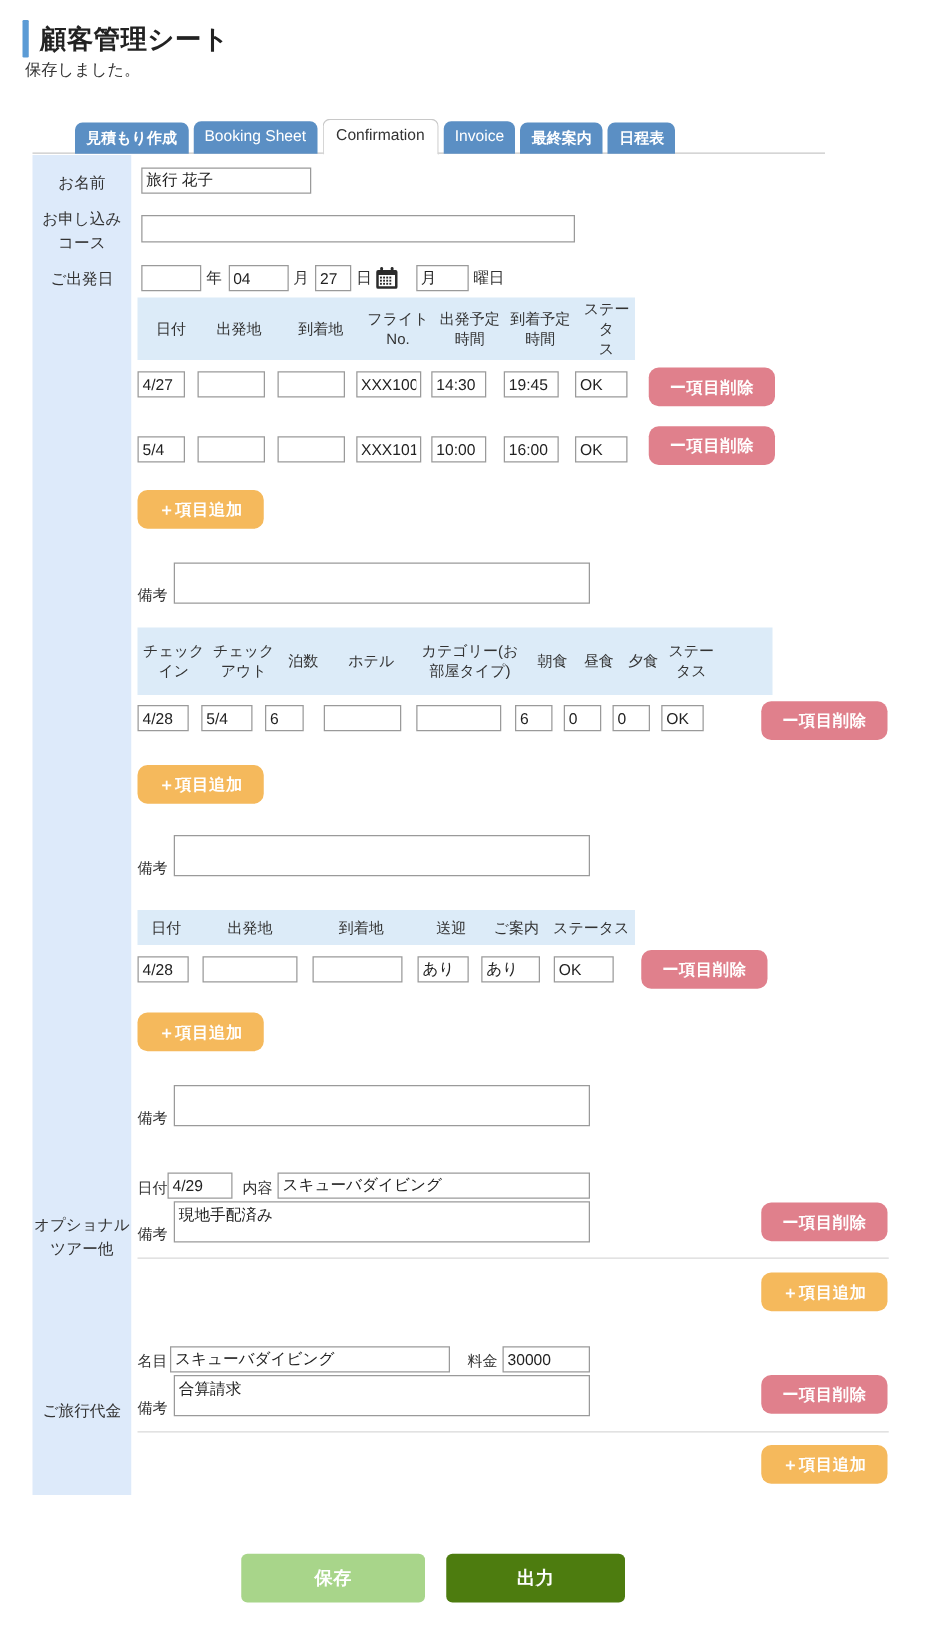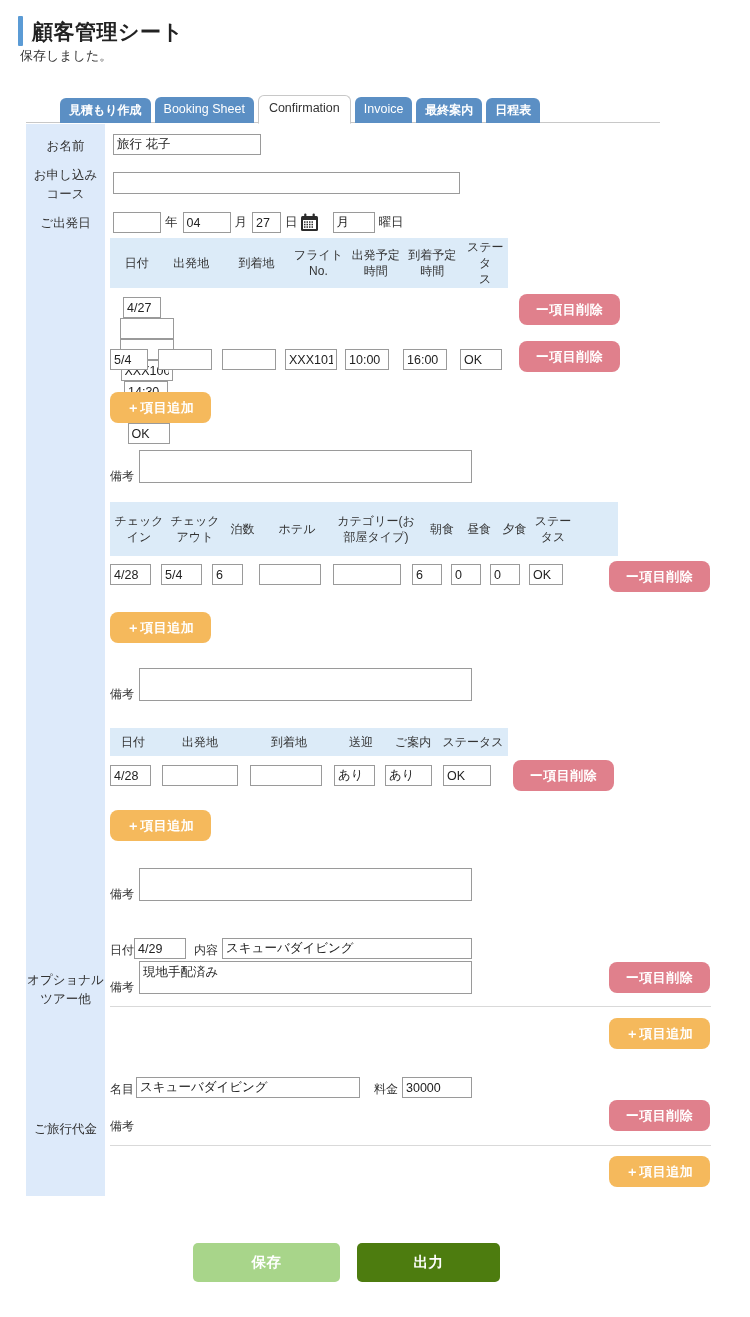--- a/index.html
+++ b/index.html
@@ -102,21 +102,21 @@
     <div>コース</div>
   </div>
   <div class="sidelabel" style="top:214px">ご出発日</div>
   <div class="sidelabel" style="top:971px">
     <div>オプショナル</div>
     <div>ツアー他</div>
   </div>
   <div class="sidelabel" style="top:1120px">ご旅行代金</div>
 
   <div class="row-line" style="left:113px;top:134px;">
-    <input class="t" style="width: 148px;" value="旅行 花子">
+    <input class="t" style="width: 136px;" value="旅行 花子">
   </div>
 
   <div class="row-line" style="left:113px;top:172px;">
     <input class="t masked" style="width: 347px; height: 22px;" value="">
   </div>
 
   <div class="row-line" style="left:113px;top:212px;">
     <input class="t" style="width: 48px; text-align: left; padding-left: 43px;" value="2020">
     <span class="unit">年</span>
     <input class="t" style="width: 48px;" value="04">
@@ -170,21 +170,21 @@
     <div class="th" style="width:51px;margin-left:6px;">
       <div>到着予定</div>
       <div>時間</div>
     </div>
     <div class="th" style="width:46px;margin-left:5px;">
       <div>ステータ</div>
       <div>ス</div>
     </div>
   </div>
 
-  <div class="trow" style="position:absolute;left:110px;top:297px;flex-direction:column;">
+  <div class="trow" style="position:absolute;left:110px;top:297px;">
     <input class="t" style="width: 38px;" value="4/27">
     <input class="t masked2" style="width: 54px; margin-left: 10px;" value="">
     <input class="t masked2" style="width: 54px; margin-left: 10px;" value="">
     <input class="t" style="width: 52px; margin-left: 9px;" value="XXX100">
     <input class="t" style="width: 44px; margin-left: 8px;" value="14:30">
     <input class="t" style="width: 44px; margin-left: 14px;" value="19:45">
     <input class="t" style="width: 42px; margin-left: 13px;" value="OK">
   </div>
   <button class="btn btn-del" style="position:absolute;left:519px;top:294px;">ー項目削除</button>
 
@@ -288,20 +288,21 @@
   <textarea class="t" style="position: absolute; left: 139px; top: 961px; width: 333px; height: 33px;">現地手配済み</textarea>
   <button class="btn btn-del" style="position:absolute;left:609px;top:962px;">ー項目削除</button>
   <div class="hr" style="left:110px;top:1006px;width:601px;"></div>
   <button class="btn btn-add" style="position:absolute;left:609px;top:1018px;">＋項目追加</button>
 
   <div class="lbl" style="position:absolute;left:110px;top:1081px;">名目</div>
   <input class="t" style="position: absolute; left: 136px; top: 1077px; width: 224px;" value="スキューバダイビング">
   <div class="lbl" style="position:absolute;left:374px;top:1081px;">料金</div>
   <input class="t" style="position: absolute; left: 402px; top: 1077px; width: 70px;" value="30000">
   <div class="lbl" style="position:absolute;left:110px;top:1118px;">備考</div>
+  <textarea class="t" style="position: absolute; left: 139px; top: 1100px; width: 333px; height: 33px;">合算請求</textarea>
   <button class="btn btn-del" style="position:absolute;left:609px;top:1100px;">ー項目削除</button>
   <div class="hr" style="left:110px;top:1145px;width:601px;"></div>
   <button class="btn btn-add" style="position:absolute;left:609px;top:1156px;">＋項目追加</button>
 
   <button class="btn btn-save" style="position:absolute;left:193px;top:1243px;">保存</button>
   <button class="btn btn-out" style="position:absolute;left:357px;top:1243px;">出力</button>
 
 </div>
 
 </body></html>

